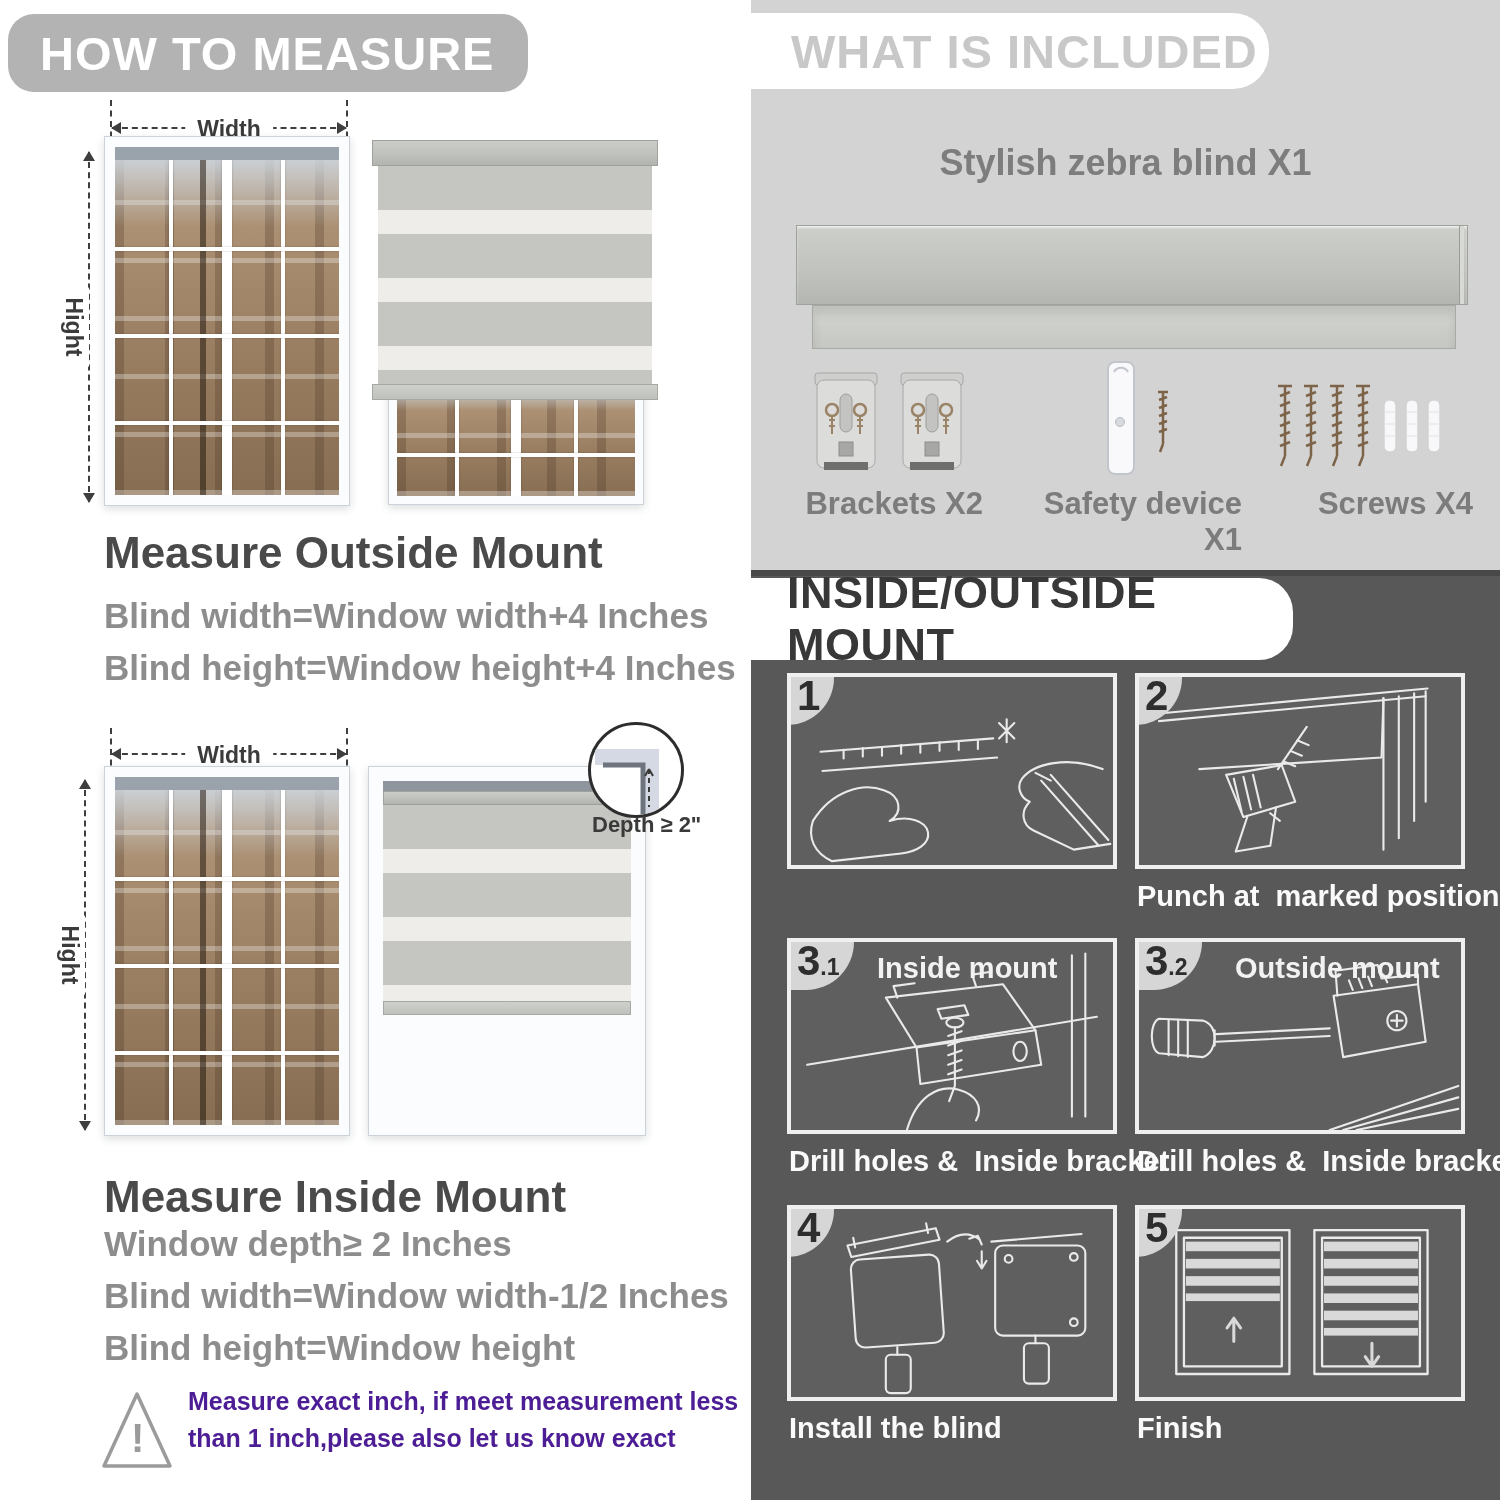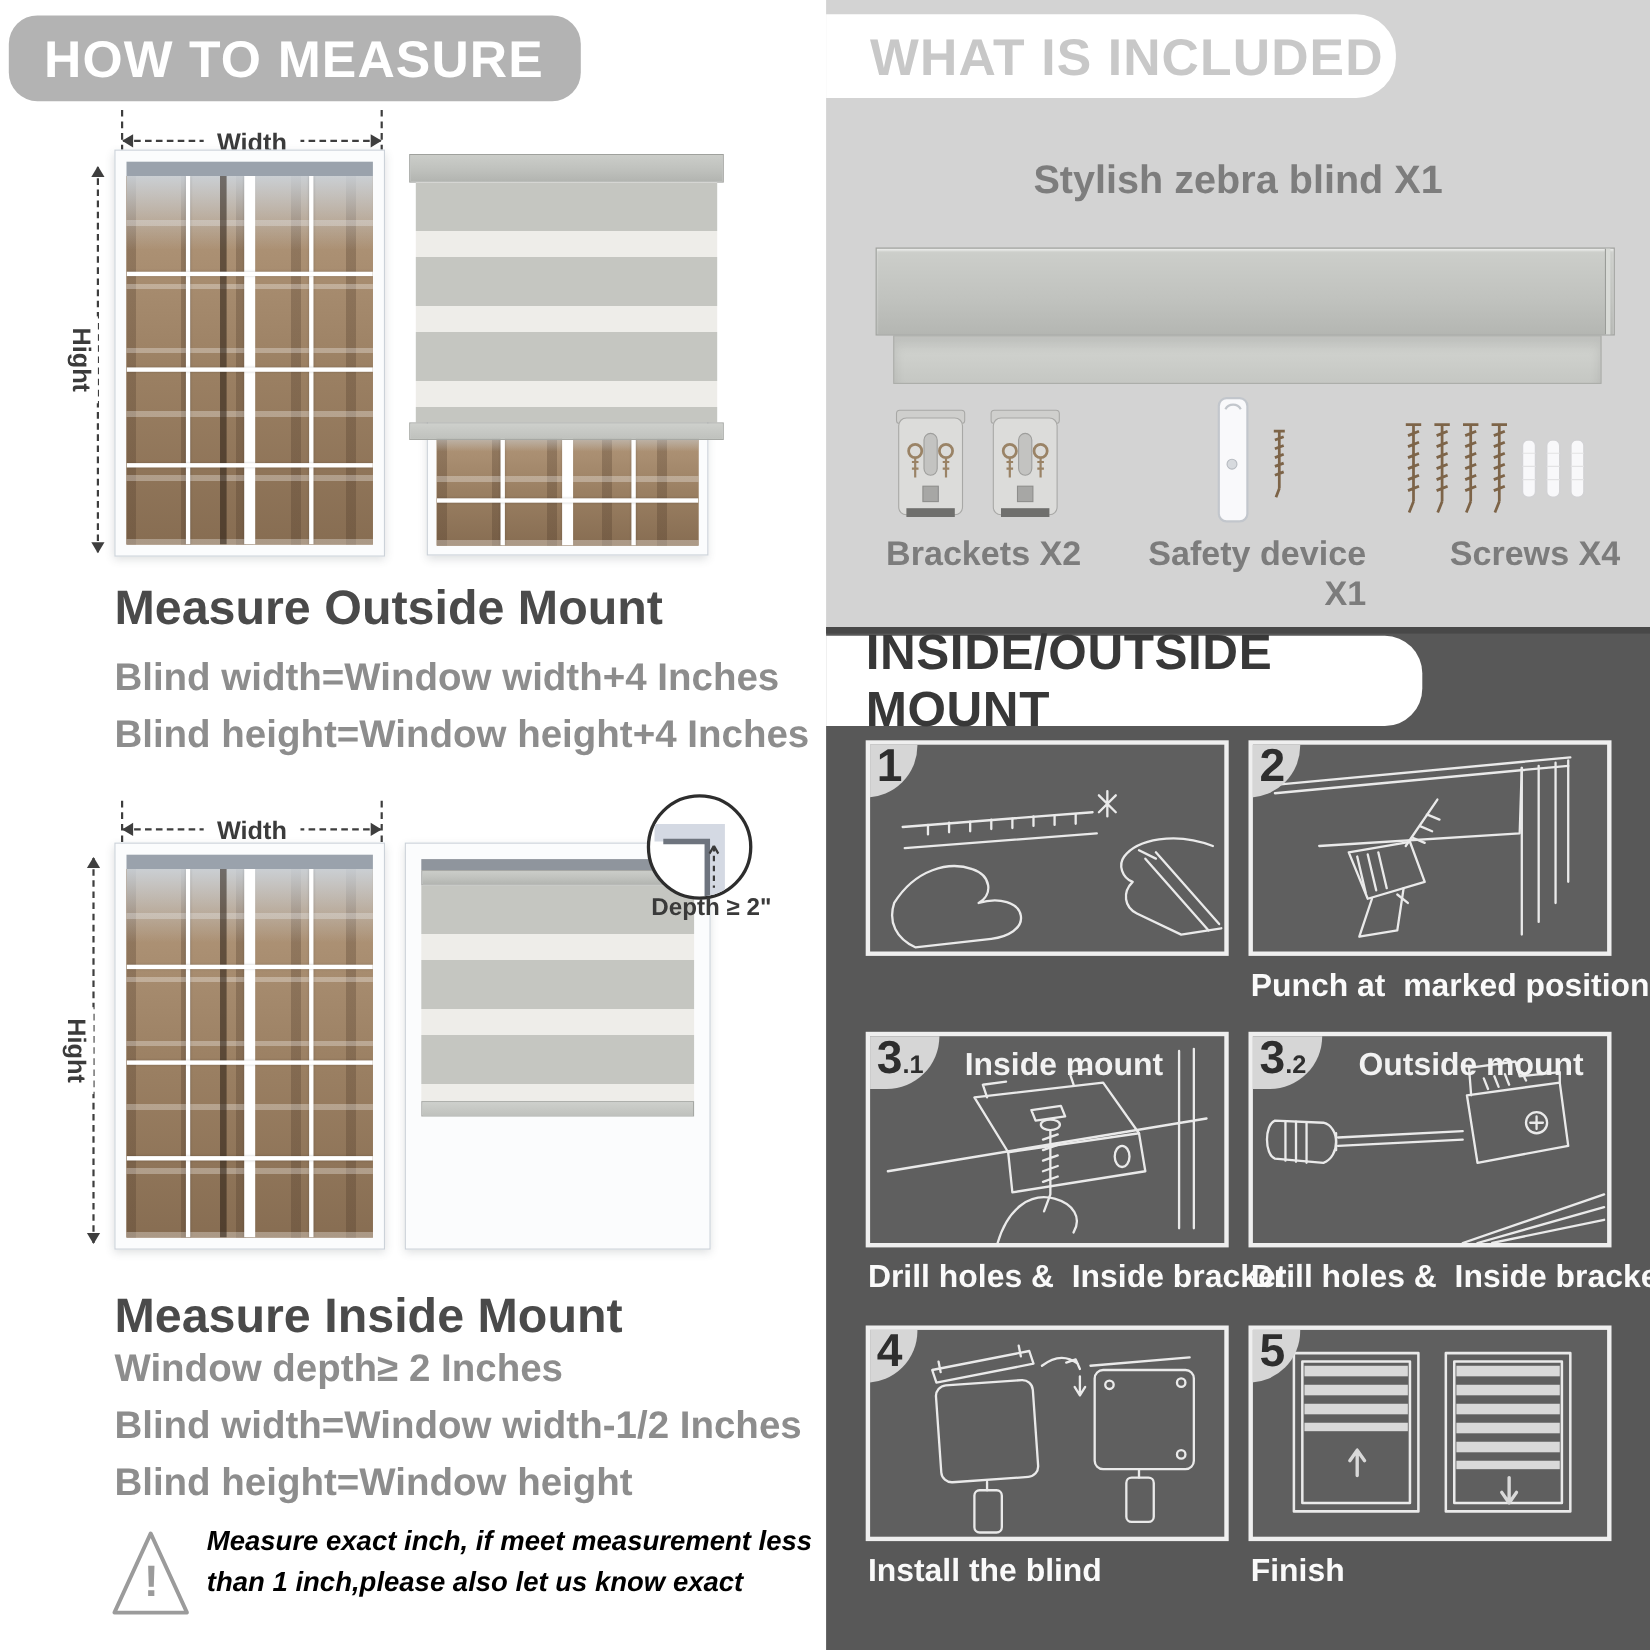--- a/index.html
+++ b/index.html
@@ -53,21 +53,21 @@
   .mullion.h{left:0;right:0;height:4px;}
 
   
   .stripes{background:repeating-linear-gradient(180deg,#c5c6c1 0 44px,#eeede9 44px 68px);}
   .cassette{background:linear-gradient(180deg,#cbcdc9,#bfc1bd 55%,#b2b4b0);border:1px solid #9fa19d;box-sizing:border-box;}
   .botrail{background:linear-gradient(180deg,#ced0cc,#bfc1bd);border:1px solid #a6a8a4;box-sizing:border-box;}
 
   
   .t-title{font-size:44px;font-weight:bold;color:#4a4a4a;}
   .t-line{font-size:35px;font-weight:bold;color:#8d8d8d;text-align:right;}
-  .t-note{font-size:25px;font-weight:bold;color:#000000;line-height:37px;font-style:italic;}
+  .t-note{font-size:25px;font-weight:bold;color:#4c1d95;line-height:37px;}
   .depth-label{font-size:22px;font-weight:bold;color:#3a3a3a;}
 
   
   .part-label{font-size:31px;font-weight:bold;color:#7c7c7c;text-align:right;}
   .prod-title{left:751px;top:142px;width:749px;text-align:center;font-size:36px;font-weight:bold;color:#7d7d7d;}
 
   
   .panel{width:330px;height:196px;background:#5f5f5f;border:4px solid #efefef;box-sizing:border-box;overflow:hidden;}
   .badge{position:absolute;left:-4px;top:-4px;background:#d6d6d6;border-radius:0 0 48px 0;
          color:#2e2e2e;font-weight:bold;padding:0 14px 6px 10px;display:flex;align-items:flex-start;}

